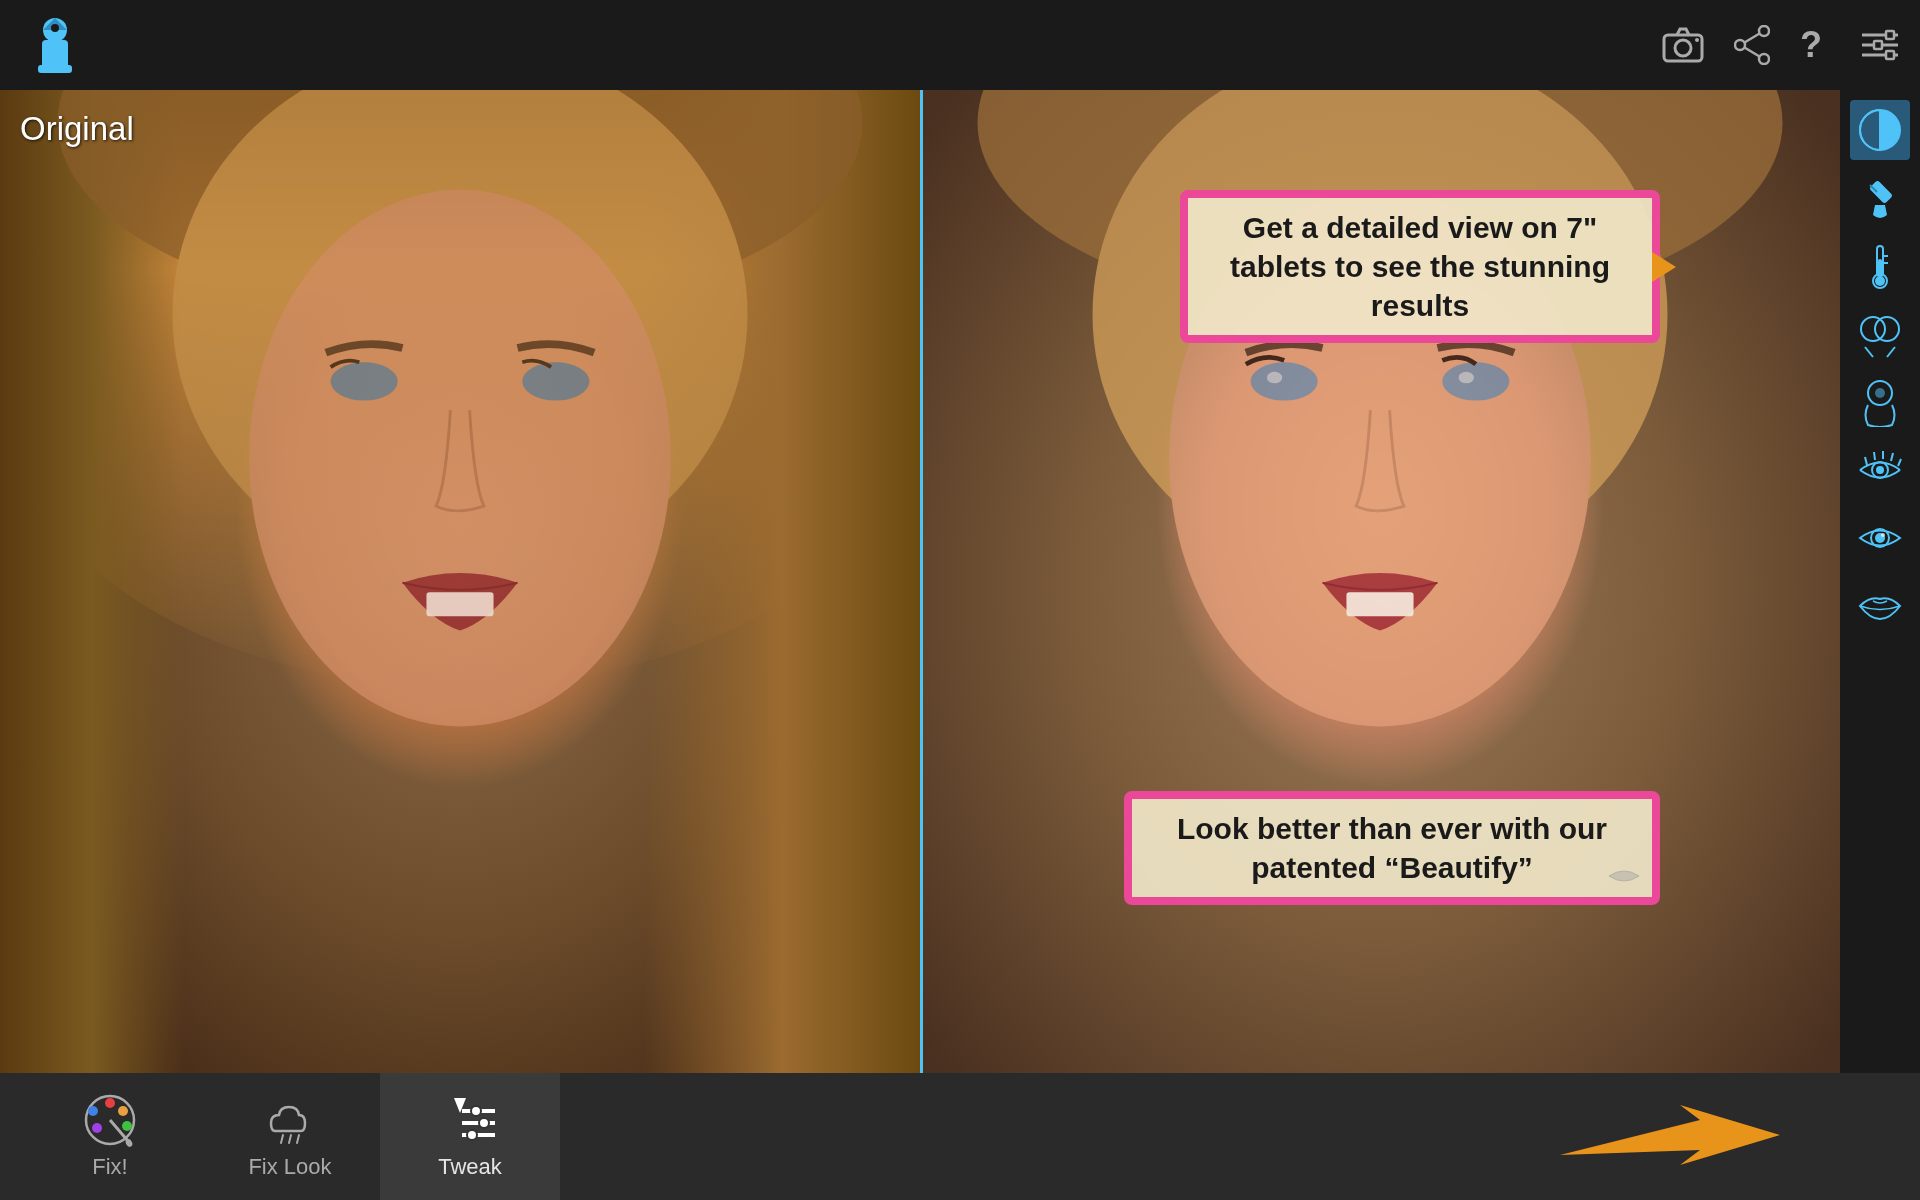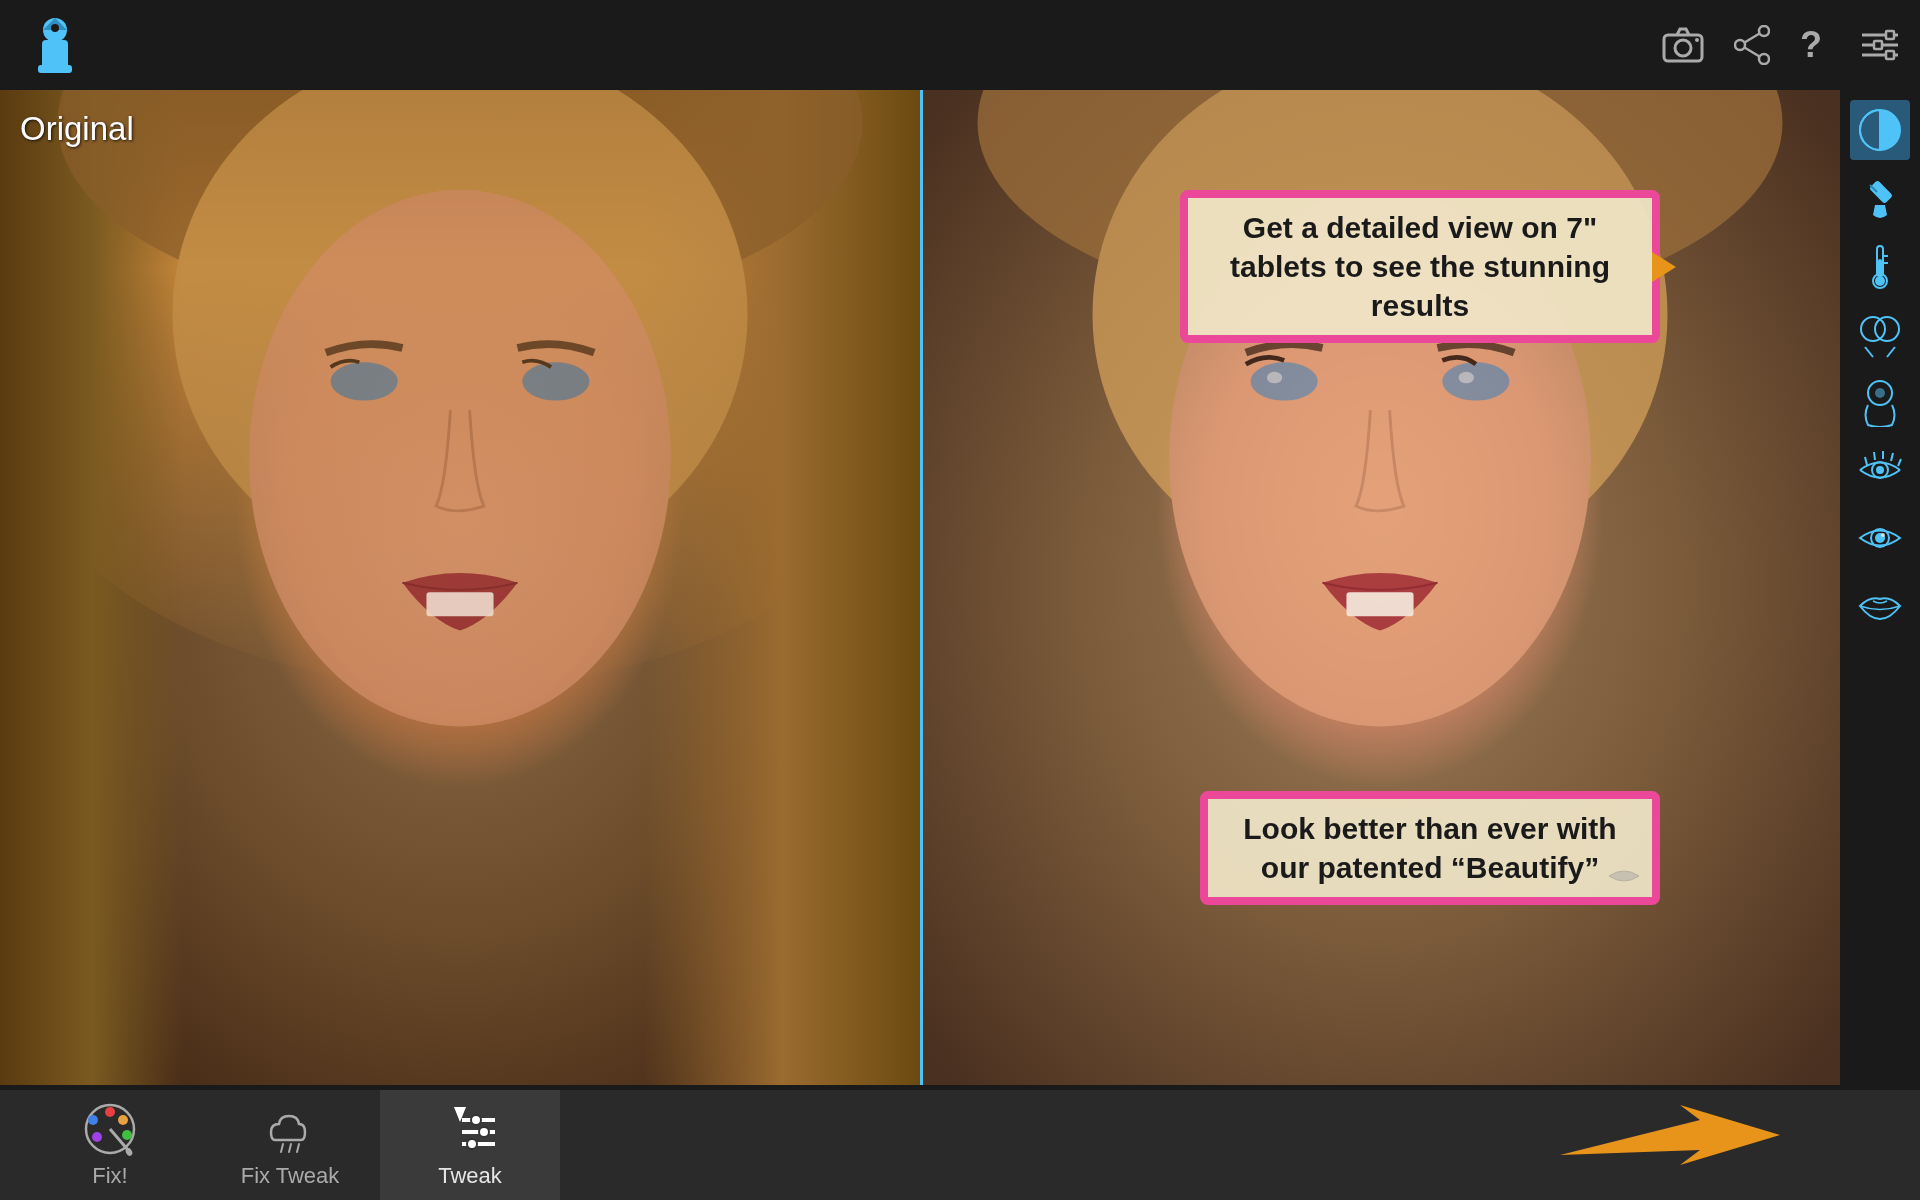--- a/index.html
+++ b/index.html
@@ -148,21 +148,21 @@
 
     .tooltip-box-1 {
       top: 100px;
       right: 180px;
       width: 480px;
     }
 
     .tooltip-box-2 {
       bottom: 180px;
       right: 180px;
-      width: 460px;
+      width: 536px;
     }
 
     .tooltip-text {
       font-size: 30px;
       font-weight: bold;
       color: #1a1a1a;
       line-height: 1.3;
       text-align: center;
     }
 
@@ -197,21 +197,21 @@
     .sidebar-icon.active {
       background: #2a5a7a;
     }
 
     
     #bottom-toolbar {
       position: absolute;
       bottom: 0;
       left: 0;
       right: 0;
-      height: 110px;
+      height: 127px;
       background: #2a2a2a;
       display: flex;
       align-items: center;
       justify-content: flex-start;
       padding: 0 20px;
       z-index: 10;
       text-align: center;
     }
 
     .toolbar-item {
@@ -495,21 +495,21 @@
   <div class="toolbar-item">
     <div class="toolbar-icon-wrap">
       <svg width="55" height="55" viewBox="0 0 55 55">
         <path d="M12,38 Q8,38 8,30 Q8,22 16,22 Q17,14 26,14 Q35,14 36,22 Q42,22 42,30 Q42,38 38,38 Z" fill="none" stroke="#aaa" stroke-width="2.5"></path>
 
         <line x1="20" y1="42" x2="18" y2="50" stroke="#aaa" stroke-width="2" stroke-linecap="round"></line>
         <line x1="28" y1="42" x2="26" y2="50" stroke="#aaa" stroke-width="2" stroke-linecap="round"></line>
         <line x1="36" y1="42" x2="34" y2="50" stroke="#aaa" stroke-width="2" stroke-linecap="round"></line>
       </svg>
     </div>
-    <div class="toolbar-label">Fix Tweak</div>
+    <div class="toolbar-label">Fix Look</div>
   </div>
 
 
 
   <div class="toolbar-item active">
     <div class="toolbar-icon-wrap">
       <svg width="60" height="55" viewBox="0 0 60 55">
 
         <polygon points="14,5 26,5 20,20" fill="white"></polygon>
 

